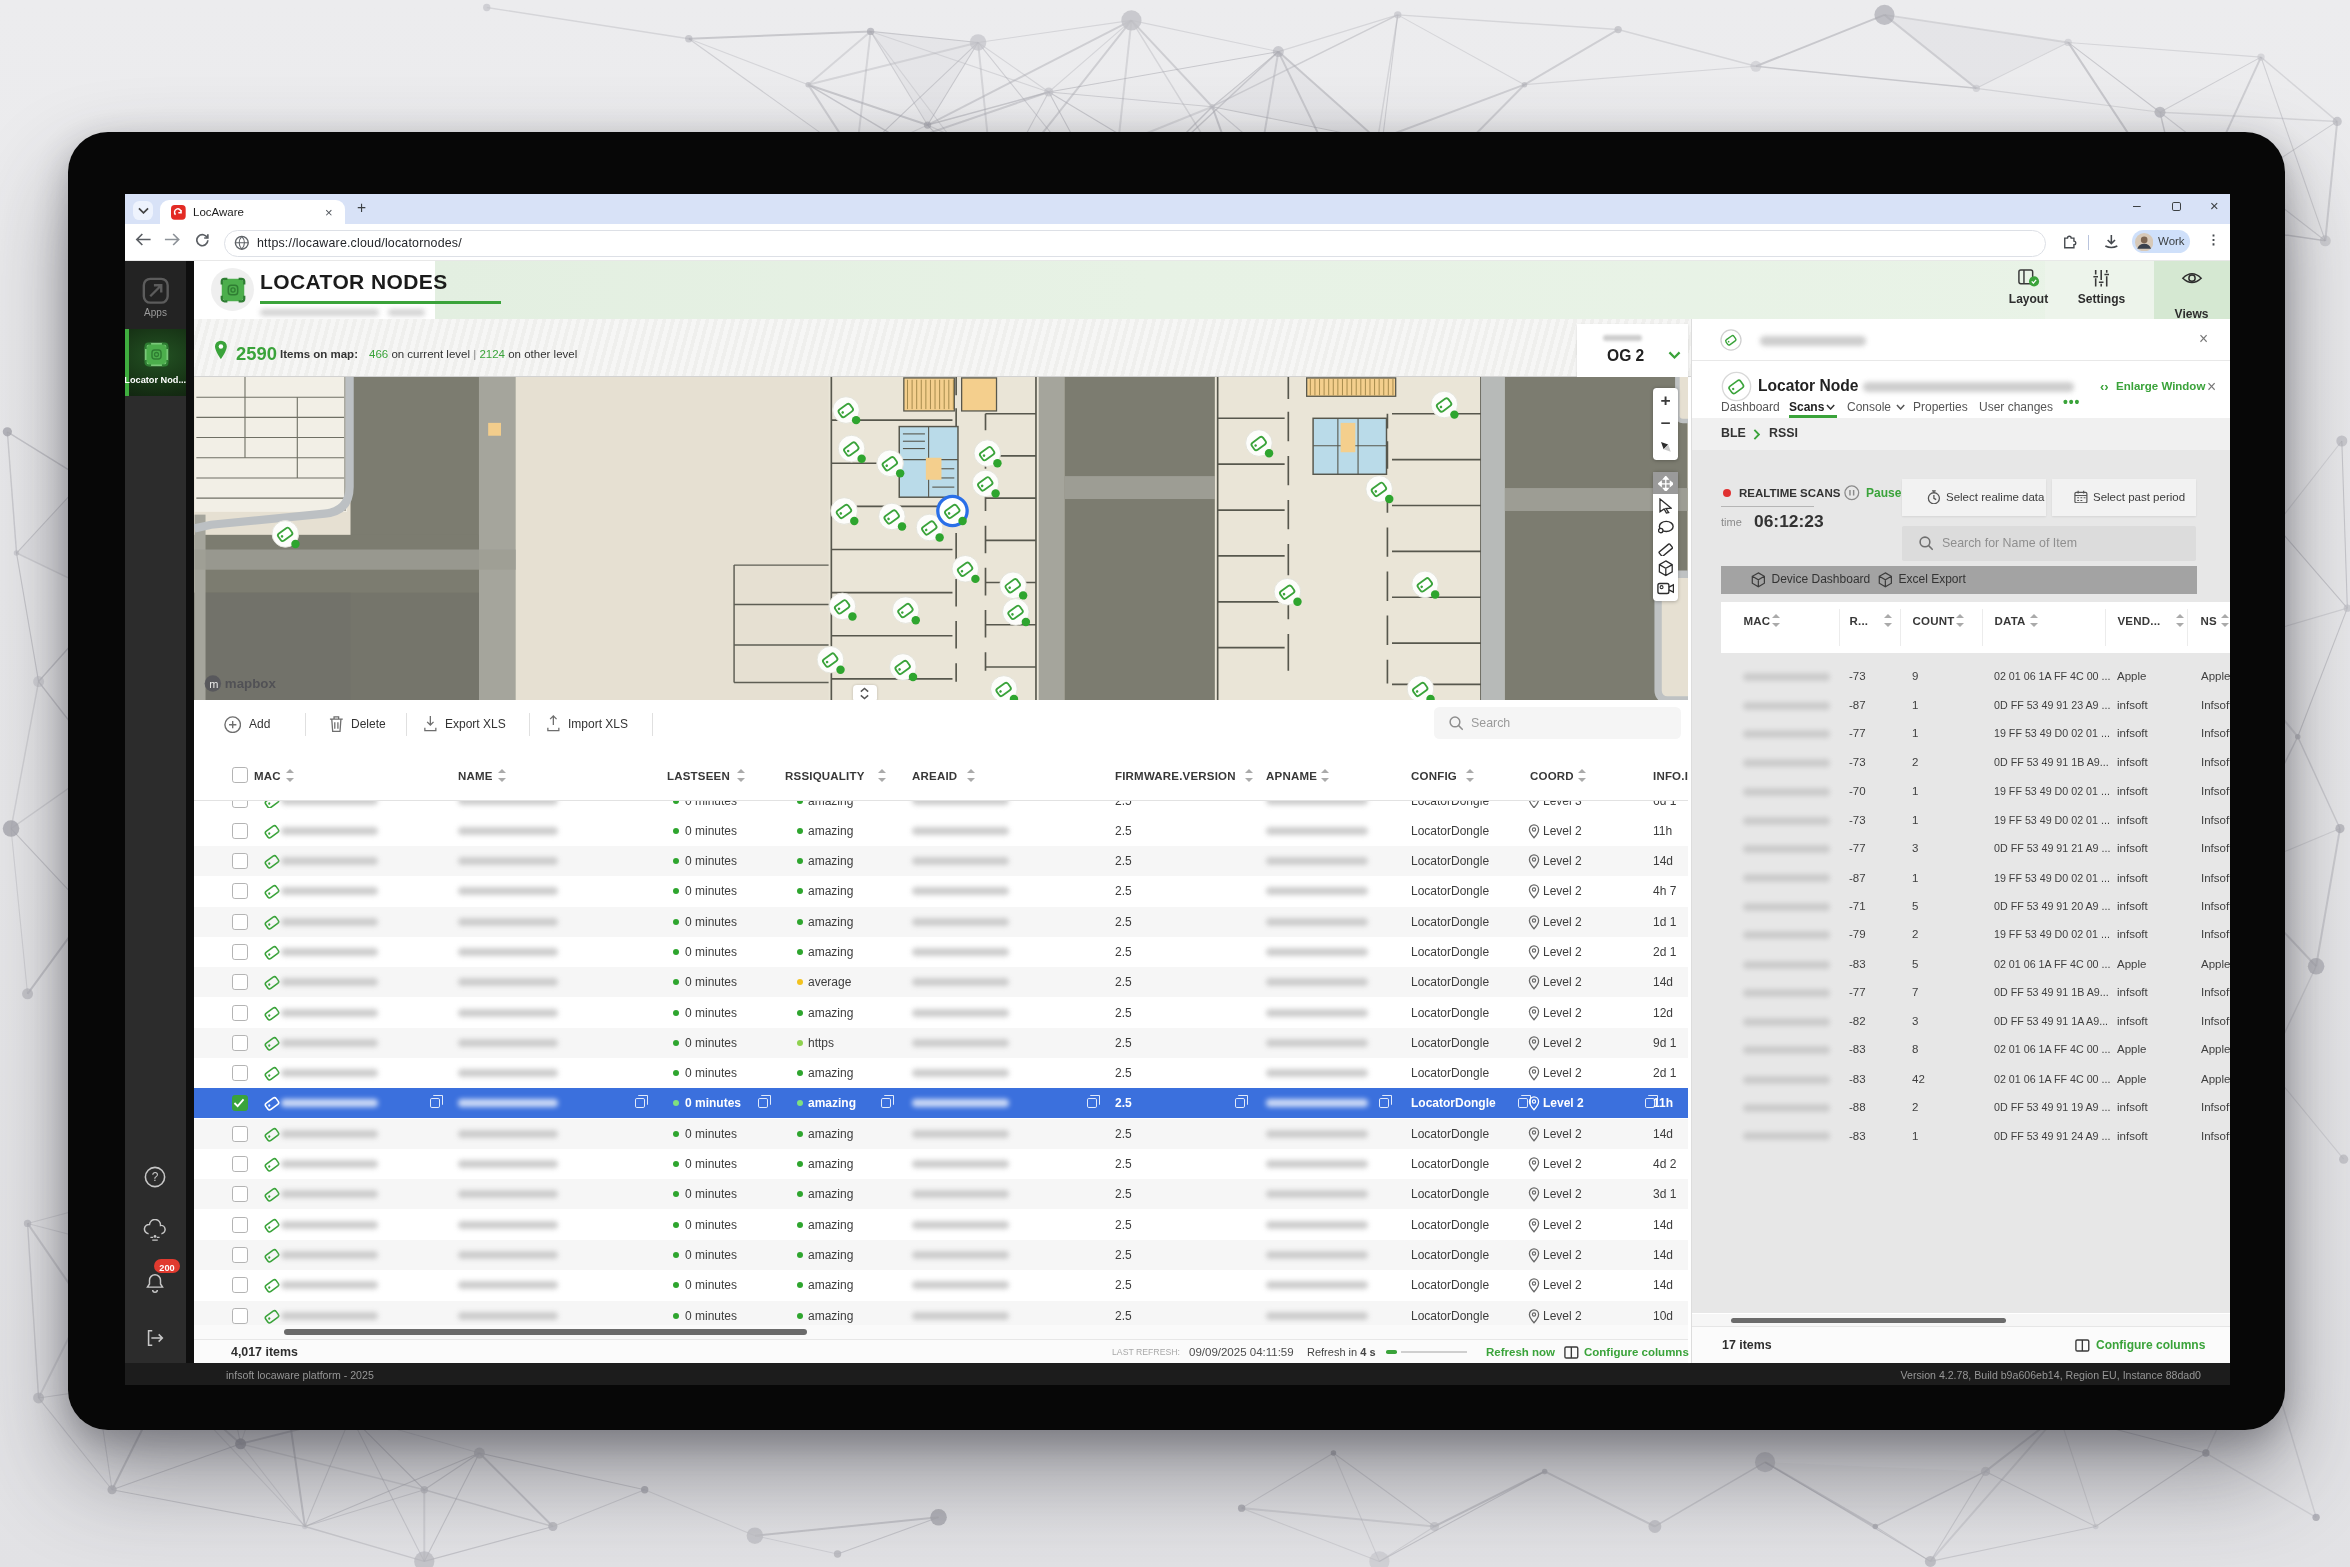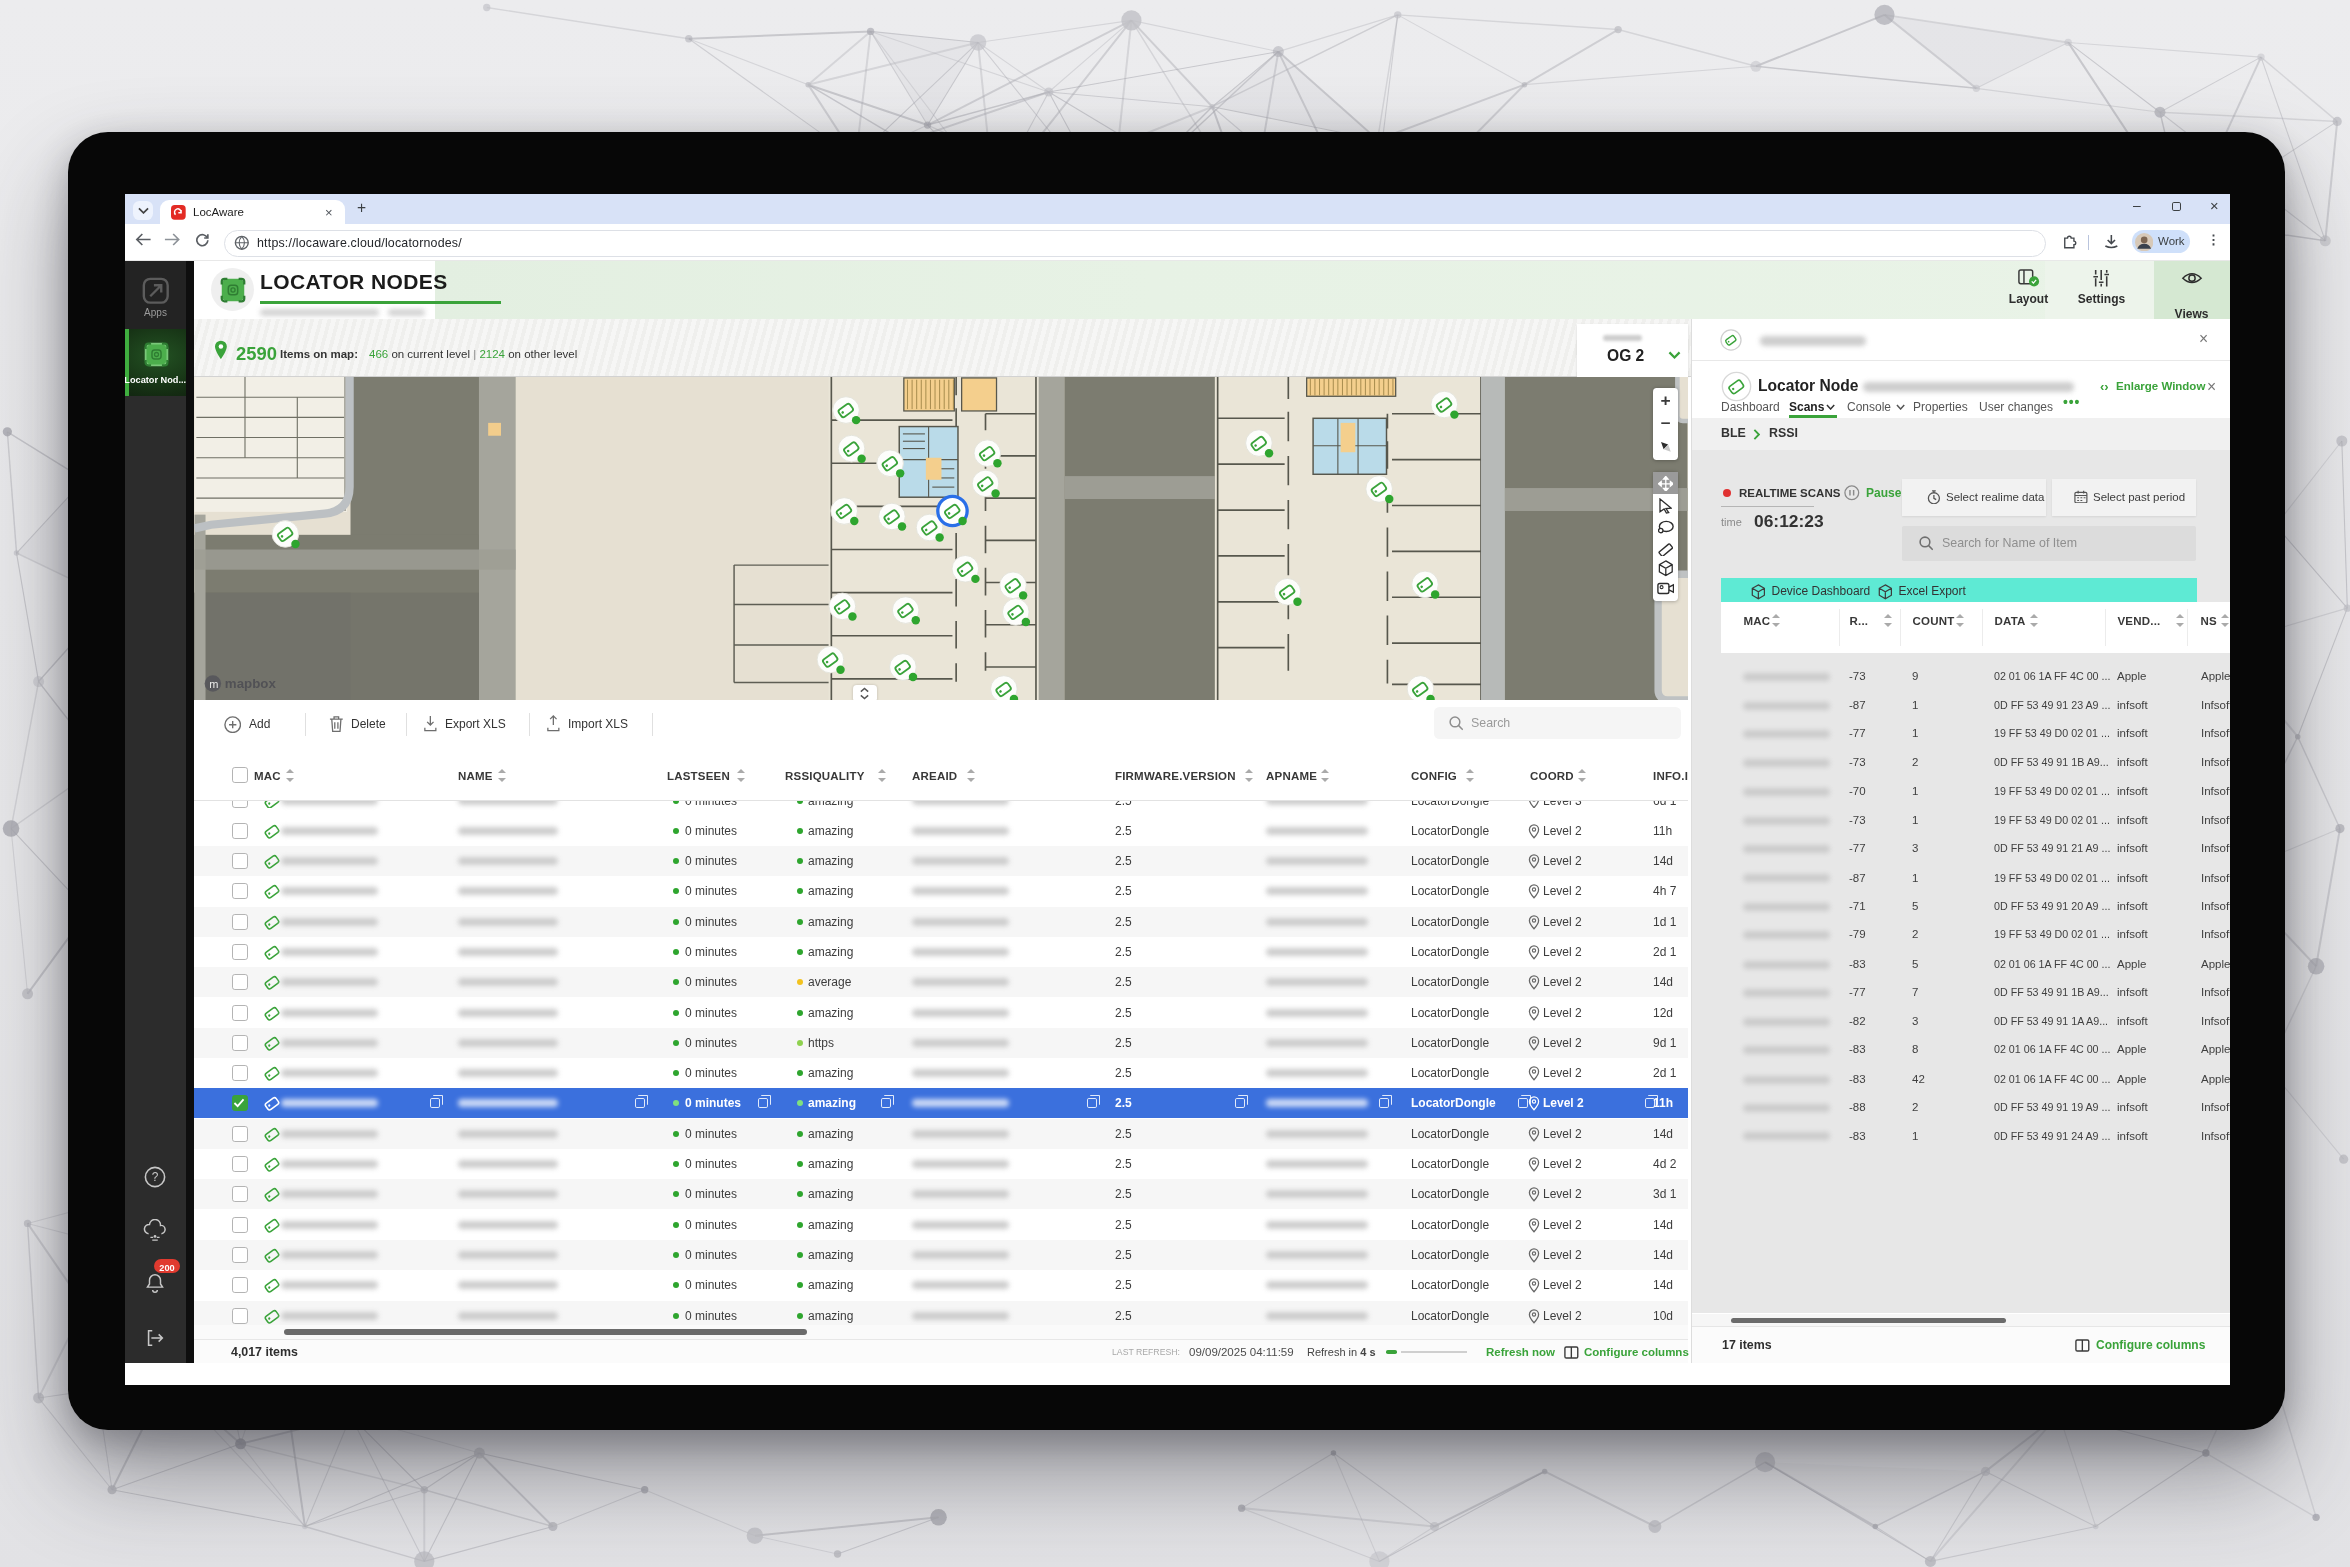--- a/index.html
+++ b/index.html
@@ -1385,21 +1385,21 @@
             </svg>
             <span class="ab" style="left:41px;top:12px;font-size:11.5px;color:#3c3c3c">Select past period</span>
           </div>
           <div class="ab" style="left:210px;top:76px;width:294px;height:35px;background:#dcdcdc;border-radius:1.8px">
             <svg class="ab" style="left:16.5px;top:10px" width="14.7" height="14.7" viewBox="0 0 16 16">
               <circle cx="6.5" cy="6.5" r="5.3" stroke="#6f6f6f" stroke-width="1.7" fill="none"></circle>
               <line x1="10.5" y1="10.5" x2="15" y2="15" stroke="#6f6f6f" stroke-width="1.7"></line>
             </svg>
             <span class="ab" style="left:40px;top:10px;font-size:12.4px;color:#8f8f8f">Search for Name of Item</span>
           </div>
-          <div class="ab" style="left:28.5px;top:128px;width:476px;height:27.5px;background:#5eead4">
+          <div class="ab" style="left:28.5px;top:116px;width:476px;height:27.5px;background:#a3a3a3">
             <svg class="ab" style="left:30px;top:6.4px" width="14.7" height="15.6" viewBox="0 0 17 18">
               <path d="M8.5 1 L15.5 5 v8 L8.5 17 L1.5 13 v-8 z M1.5 5 L8.5 9 L15.5 5 M8.5 9 v8" stroke="#3c3c3c" stroke-width="1.4" fill="none"></path>
             </svg>
             <span class="ab" style="left:51px;top:6.4px;font-size:12px;color:#333">Device Dashboard</span>
             <svg class="ab" style="left:157px;top:6.4px" width="14.7" height="15.6" viewBox="0 0 17 18">
               <path d="M8.5 1 L15.5 5 v8 L8.5 17 L1.5 13 v-8 z M1.5 5 L8.5 9 L15.5 5 M8.5 9 v8" stroke="#3c3c3c" stroke-width="1.4" fill="none"></path>
             </svg>
             <span class="ab" style="left:178px;top:6.4px;font-size:12px;color:#333">Excel Export</span>
           </div>
           <div class="ab" style="left:28.5px;top:152px;width:511px;height:51px;background:#fff">
@@ -1563,15 +1563,19 @@
         </div>
         <div class="ab" style="left:0;top:1007px;width:539px;height:37px;background:#fbfbfb;border-top:0.9px solid #e6e6e6">
           <span class="ab" style="left:30px;top:11px;font-size:12.4px;font-weight:bold;color:#2e2e2e">17 items</span>
           <svg class="ab" style="left:383px;top:12px" width="14.7" height="13" viewBox="0 0 16 14">
             <rect x="1" y="1" width="14" height="12" rx="1.5" stroke="#3a3a3a" stroke-width="1.5" fill="none"></rect>
             <line x1="8" y1="1" x2="8" y2="13" stroke="#3a3a3a" stroke-width="1.5"></line>
           </svg>
           <span class="ab" style="left:404px;top:11px;font-size:12px;font-weight:bold;color:#3aa33a">Configure columns</span>
         </div>
       </div>
+ <div id="footer">
+  <span class="ab" style="left:101px;top:5.5px;font-size:10.6px;color:#969696">infsoft locaware platform - 2025</span>
+  <span class="ab" style="right:29px;top:5.5px;font-size:10.6px;color:#969696">Version 4.2.78, Build b9a606eb14, Region EU, Instance 88dad0</span>
+ </div>
 </div>
   </div>
 
 
 </body></html>

